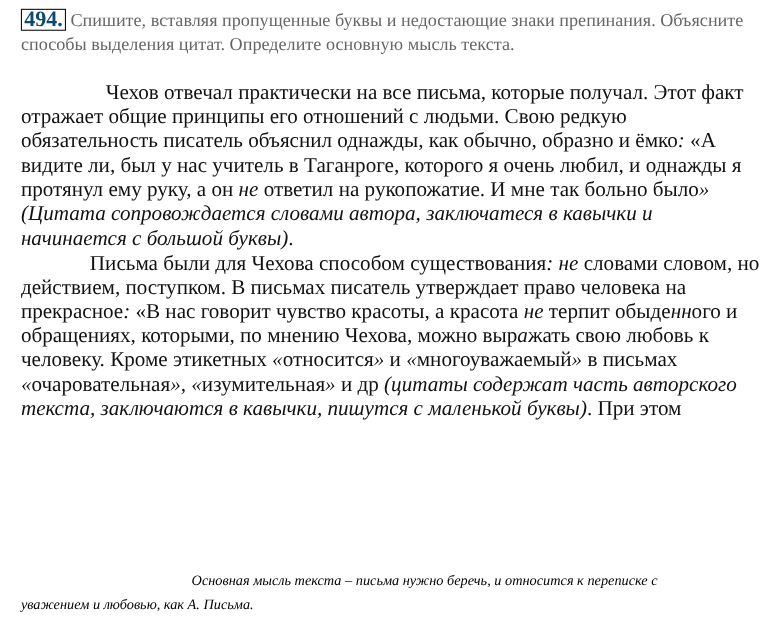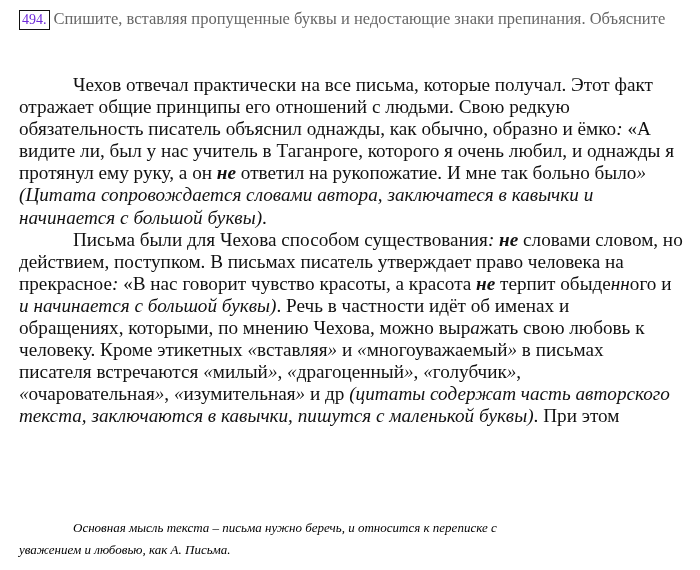--- a/index.html
+++ b/index.html
@@ -20,23 +20,23 @@
       left: 19px;
       top: 8px;
       width: 670px;
       font-size: 16.5px;
       line-height: 21px;
       color: #666666;
     }
     .task-number {
       display: inline-block;
       border: 1.5px solid #111111;
-      color: #6d28d9;
-      font-weight: normal;
-      font-size: 14px;
+      color: #0c4a6e;
+      font-weight: bold;
+      font-size: 20px;
       line-height: 18px;
       padding: 0 2px 0 2px;
       margin-right: 4px;
     }
     .hline {
       white-space: nowrap;
     }
     .body-text {
       position: absolute;
       left: 19px;
@@ -45,61 +45,61 @@
       font-size: 19.2px;
       line-height: 22.1px;
       color: #111111;
     }
     .line {
       white-space: nowrap;
       height: 22.1px;
     }
     .indent {
       padding-left: 54px;
+      text-align: center;
     }
     .it {
       font-style: italic;
     }
     .bi {
       font-style: italic;
-      font-weight: bold;
+      font-weight: normal;
     }
     .conclusion {
       position: absolute;
       left: 19px;
       top: 517px;
       width: 680px;
       font-size: 13px;
       line-height: 22.1px;
       font-style: italic;
       color: #000000;
     }
   </style>
 </head>
 <body>
 
 <div class="task-header">
   <div class="hline"><span class="task-number">494.</span><span>Спишите, вставляя пропущенные буквы и недостающие знаки препинания. Объясните</span></div>
+  <div class="hline">способы выделения цитат. Определите основную мысль текста.</div>
 </div>
 
 <div class="body-text" id="body-text">
     <div class="line indent"><span>Чехов отвечал практически на все письма, которые получал. Этот факт</span></div>
     <div class="line"><span>отражает общие принципы его отношений с людьми. Свою редкую</span></div>
     <div class="line"><span>обязательность писатель объяснил однажды, как обычно, образно и ёмко</span><span class="it">:</span><span> «А</span></div>
     <div class="line"><span>видите ли, был у нас учитель в Таганроге, которого я очень любил, и однажды я</span></div>
     <div class="line"><span>протянул ему руку, а он </span><span class="bi">не</span><span> ответил на рукопожатие. И мне так больно было</span><span class="it">»</span></div>
     <div class="line"><span class="it">(Цитата сопровождается словами автора, заключатеся в кавычки и</span></div>
     <div class="line"><span class="it">начинается с большой буквы)</span><span>.</span></div>
     <div class="line indent"><span>Письма были для Чехова способом существования</span><span class="it">:</span><span> </span><span class="bi">не</span><span> словами словом, но</span></div>
     <div class="line"><span>действием, поступком. В письмах писатель утверждает право человека на</span></div>
     <div class="line"><span>прекрасное</span><span class="it">:</span><span> «В нас говорит чувство красоты, а красота </span><span class="bi">не</span><span> терпит обыде</span><span class="it">нн</span><span>ого и</span></div>
-    <div class="line"><span class="it">и начинается с большой буквы)</span><span>. Речь в частности идёт об именах и</span></div>
     <div class="line"><span>обращениях, которыми, по мнению Чехова, можно выр</span><span class="it">а</span><span>жать свою любовь к</span></div>
-    <div class="line"><span>человеку. Кроме этикетных </span><span class="it">«</span><span>вставляя</span><span class="it">»</span><span> и </span><span class="it">«</span><span>многоуважаемый</span><span class="it">»</span><span> в письмах</span></div>
-    <div class="line"><span>писателя встречаются </span><span class="it">«</span><span>милый</span><span class="it">»</span><span>, </span><span class="it">«</span><span>драгоценный</span><span class="it">»</span><span>, </span><span class="it">«</span><span>голубчик</span><span class="it">»</span><span>,</span></div>
+    <div class="line"><span>человеку. Кроме этикетных </span><span class="it">«</span><span>относится</span><span class="it">»</span><span> и </span><span class="it">«</span><span>многоуважаемый</span><span class="it">»</span><span> в письмах</span></div>
     <div class="line"><span class="it">«</span><span>очаровательная</span><span class="it">»</span><span>, </span><span class="it">«</span><span>изумительная</span><span class="it">»</span><span> и др </span><span class="it">(цитаты содержат часть авторского</span></div>
     <div class="line"><span class="it">текста, заключаются в кавычки, пишутся с маленькой буквы)</span><span>. При этом</span></div>
   </div>
 
 <div class="conclusion" id="conclusion">
     <div class="line indent">Основная мысль текста – письма нужно беречь, и относится к переписке с</div>
     <div class="line">уважением и любовью, как А. Письма.</div>
   </div>
 
 </body></html>

